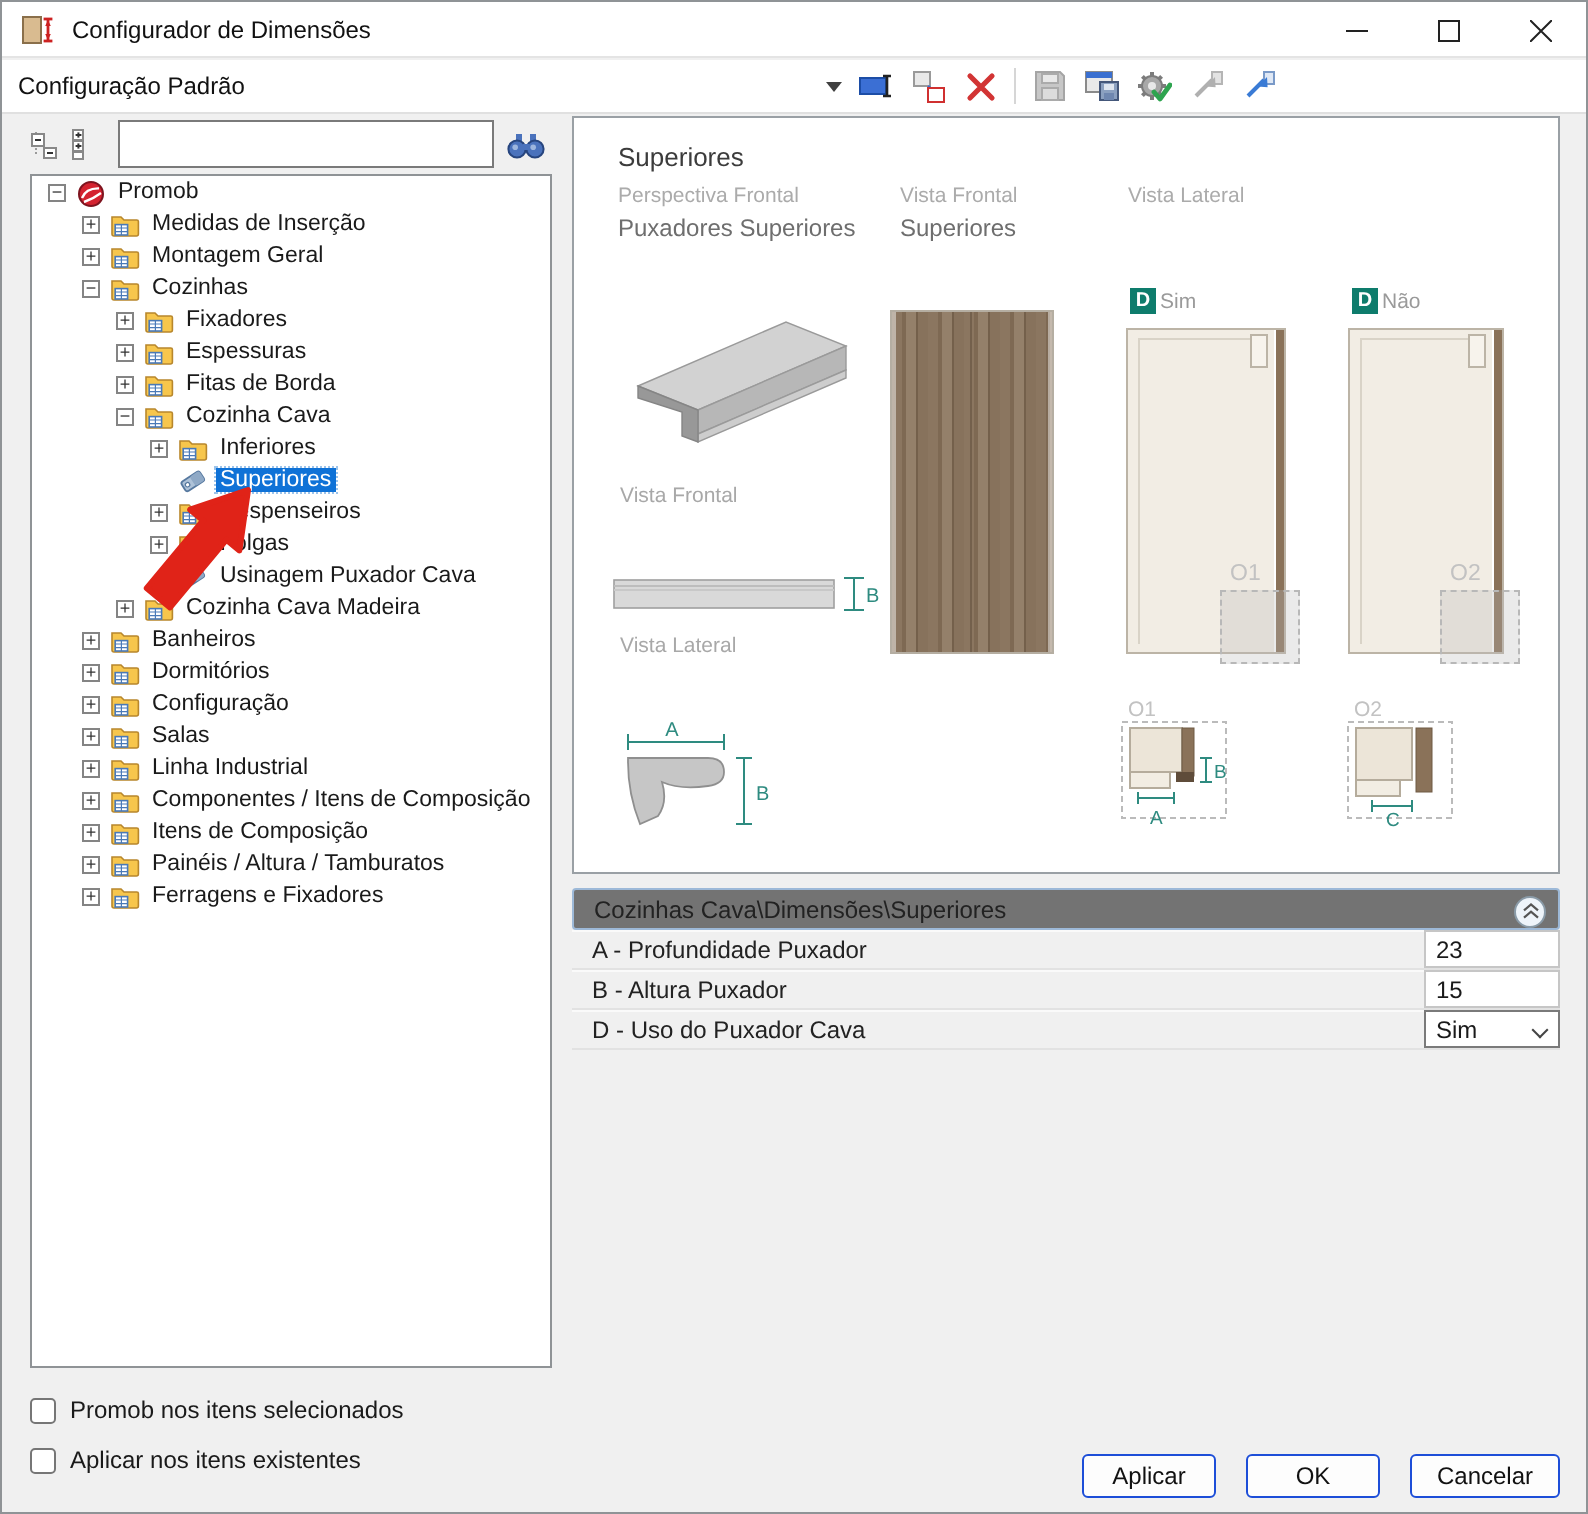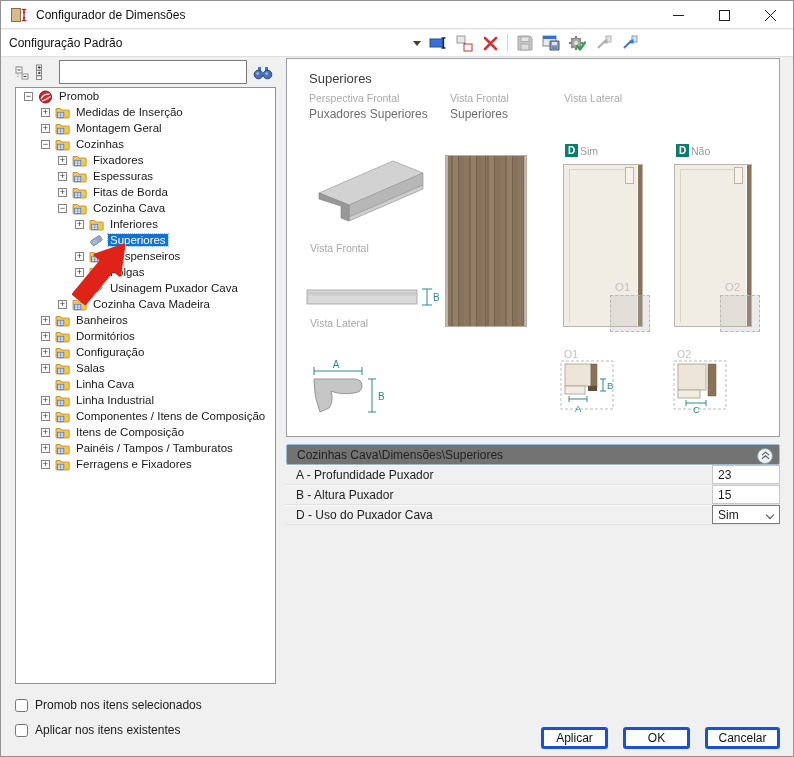--- a/index.html
+++ b/index.html
@@ -77,21 +77,21 @@
   .prow { height:20px; display:flex; border-bottom:1px solid #e2e2e2; background:#f0f0f0; }
   .plabel { flex:1; font-size:12px; color:#222; padding-left:10px; display:flex; align-items:center;
     border-top:1px solid #fafafa; }
   .pval { width:68px; background:#fff; border:1px solid #c6c6c6; font-size:12px; display:flex; align-items:center; padding-left:5px; }
   .pcombo { width:68px; background:#fff; border:1px solid #7a7a7a; font-size:12px; display:flex; align-items:center; padding-left:5px; position:relative; }
   .chev { position:absolute; right:6px; top:6px; width:6px; height:6px; border-right:1.4px solid #444; border-bottom:1.4px solid #444; transform:rotate(45deg); }
   
   .cbrow { position:absolute; left:14px; display:flex; align-items:center; }
   .cbrow input { width:13px; height:13px; margin-right:7px; accent-color:#0067c0; }
   .cbrow span { font-size:12px; }
-  .btn { position:absolute; top:726px; height:22px; background:#fdfdfd; border:3px solid #1d4ed8;
+  .btn { position:absolute; top:726px; height:22px; background:#fdfdfd; border:1px solid #1d4ed8;
     border-radius:3px; font-family:"Liberation Sans",sans-serif; font-size:12px; color:#111; }
 </style>
 </head>
 <body>
 
 <div class="window">
 
   <div class="titlebar">
     <svg class="title-icon" viewBox="0 0 18 18">
       <rect x="1.5" y="2.5" width="9" height="13" fill="#d9bb90" stroke="#8a6f4a" stroke-width="1"></rect>
@@ -431,31 +431,20 @@
         <span class="ticon">
           <svg width="15" height="13" viewBox="0 0 15 13">
             <path d="M1,2.5 h4.5 l1.5,1.5 H13.4 a.8.8 0 0 1 .8.8 V11 a1 1 0 0 1 -1,1 H2 a1 1 0 0 1 -1,-1 Z" fill="#f7c64c" stroke="#b8872c" stroke-width=".8"></path>
             <rect x="2.6" y="6.3" width="6.2" height="5.2" fill="#fff" stroke="#4a7ab8" stroke-width=".8"></rect>
             <path d="M2.6,8 h6.2 M2.6,9.8 h6.2 M5.7,6.3 v5.2" stroke="#4a7ab8" stroke-width=".6"></path>
           </svg>
         </span>
         <span class="tlabel">Salas</span>
       </div>
       <div class="trow" style="padding-left: 25px;">
-        <span class="expander none"></span>
-        <span class="ticon">
-          <svg width="15" height="13" viewBox="0 0 15 13">
-            <path d="M1,2.5 h4.5 l1.5,1.5 H13.4 a.8.8 0 0 1 .8.8 V11 a1 1 0 0 1 -1,1 H2 a1 1 0 0 1 -1,-1 Z" fill="#f7c64c" stroke="#b8872c" stroke-width=".8"></path>
-            <rect x="2.6" y="6.3" width="6.2" height="5.2" fill="#fff" stroke="#4a7ab8" stroke-width=".8"></rect>
-            <path d="M2.6,8 h6.2 M2.6,9.8 h6.2 M5.7,6.3 v5.2" stroke="#4a7ab8" stroke-width=".6"></path>
-          </svg>
-        </span>
-        <span class="tlabel">Linha Cava</span>
-      </div>
-      <div class="trow" style="padding-left: 25px;">
         <span class="expander">+</span>
         <span class="ticon">
           <svg width="15" height="13" viewBox="0 0 15 13">
             <path d="M1,2.5 h4.5 l1.5,1.5 H13.4 a.8.8 0 0 1 .8.8 V11 a1 1 0 0 1 -1,1 H2 a1 1 0 0 1 -1,-1 Z" fill="#f7c64c" stroke="#b8872c" stroke-width=".8"></path>
             <rect x="2.6" y="6.3" width="6.2" height="5.2" fill="#fff" stroke="#4a7ab8" stroke-width=".8"></rect>
             <path d="M2.6,8 h6.2 M2.6,9.8 h6.2 M5.7,6.3 v5.2" stroke="#4a7ab8" stroke-width=".6"></path>
           </svg>
         </span>
         <span class="tlabel">Linha Industrial</span>
       </div>
@@ -483,21 +472,21 @@
       </div>
       <div class="trow" style="padding-left: 25px;">
         <span class="expander">+</span>
         <span class="ticon">
           <svg width="15" height="13" viewBox="0 0 15 13">
             <path d="M1,2.5 h4.5 l1.5,1.5 H13.4 a.8.8 0 0 1 .8.8 V11 a1 1 0 0 1 -1,1 H2 a1 1 0 0 1 -1,-1 Z" fill="#f7c64c" stroke="#b8872c" stroke-width=".8"></path>
             <rect x="2.6" y="6.3" width="6.2" height="5.2" fill="#fff" stroke="#4a7ab8" stroke-width=".8"></rect>
             <path d="M2.6,8 h6.2 M2.6,9.8 h6.2 M5.7,6.3 v5.2" stroke="#4a7ab8" stroke-width=".6"></path>
           </svg>
         </span>
-        <span class="tlabel">Painéis / Tampos / Tamburatos</span>
+        <span class="tlabel">Painéis / Altura / Tamburatos</span>
       </div>
       <div class="trow" style="padding-left: 25px;">
         <span class="expander">+</span>
         <span class="ticon">
           <svg width="15" height="13" viewBox="0 0 15 13">
             <path d="M1,2.5 h4.5 l1.5,1.5 H13.4 a.8.8 0 0 1 .8.8 V11 a1 1 0 0 1 -1,1 H2 a1 1 0 0 1 -1,-1 Z" fill="#f7c64c" stroke="#b8872c" stroke-width=".8"></path>
             <rect x="2.6" y="6.3" width="6.2" height="5.2" fill="#fff" stroke="#4a7ab8" stroke-width=".8"></rect>
             <path d="M2.6,8 h6.2 M2.6,9.8 h6.2 M5.7,6.3 v5.2" stroke="#4a7ab8" stroke-width=".6"></path>
           </svg>
         </span>

